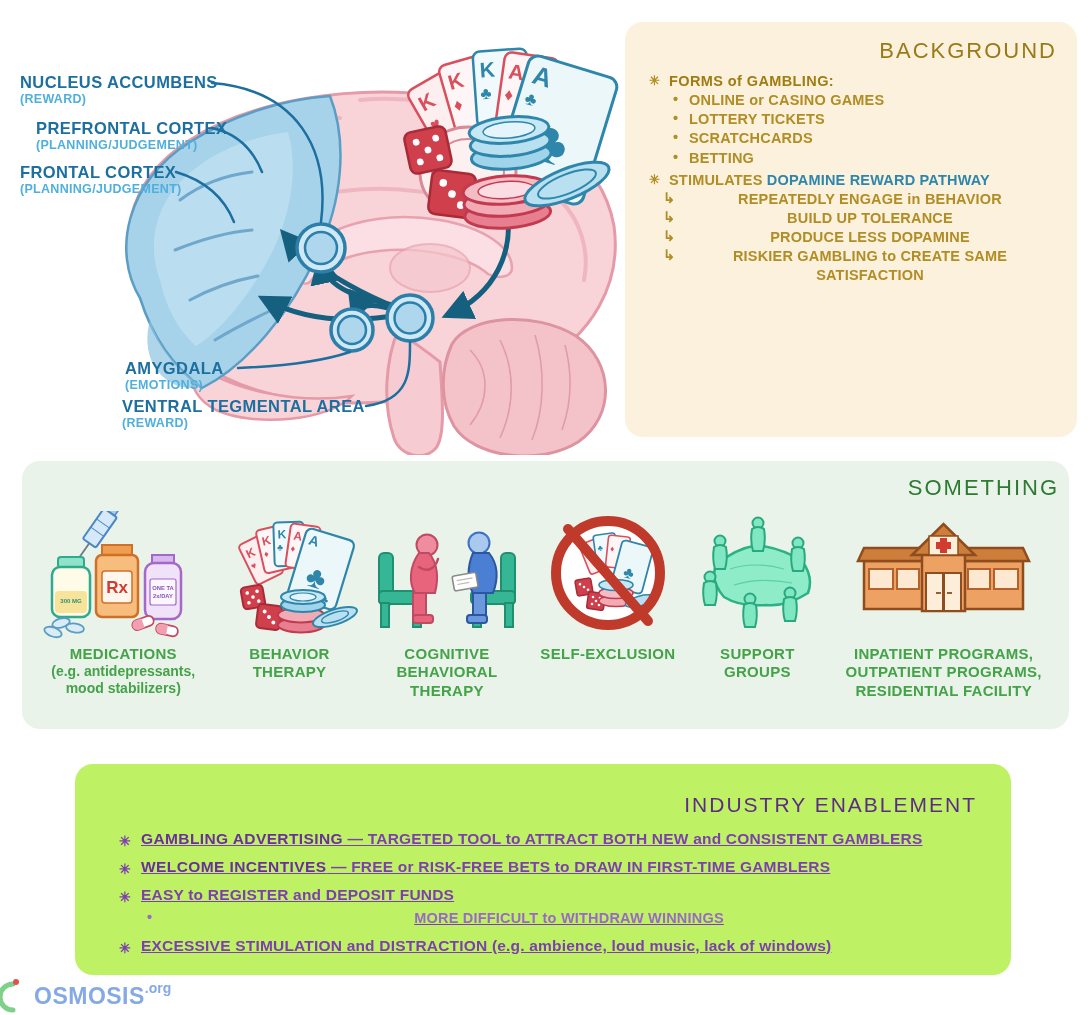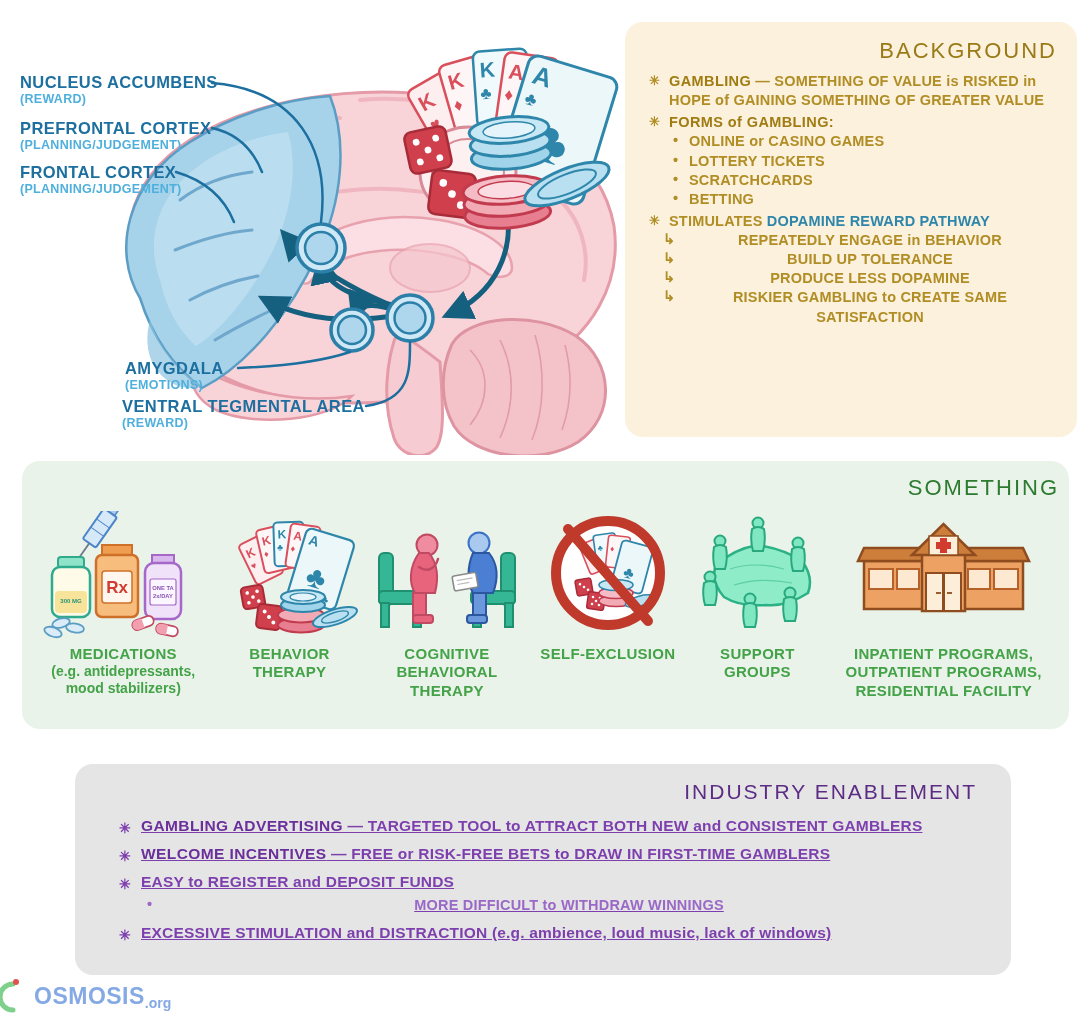--- a/index.html
+++ b/index.html
@@ -31,33 +31,33 @@
 
   #treat-panel{left:22px;top:461px;width:1047px;height:268px;background:#e9f3e9;padding:14px 10px 8px 10px;}
   #treat-panel .panel-title{color:#2d7a31;font-size:22px;}
   .treat-row{display:flex;justify-content:center;align-items:flex-start;margin-top:6px;}
   .treat-item{display:flex;flex-direction:column;align-items:center;}
   .t-icon{height:132px;display:flex;align-items:flex-end;justify-content:center;}
   .t-label{margin-top:6px;font-size:15px;font-weight:800;color:#44a248;text-align:center;
            white-space:pre-line;line-height:1.22;letter-spacing:.3px;}
   .t-note{font-size:14px;font-weight:700;color:#44a248;text-align:center;white-space:pre-line;line-height:1.22;}
 
-  #ind-panel{left:75px;top:764px;width:936px;height:211px;background:#e5e5e5;padding:16px 34px 10px 44px;}
+  #ind-panel{left:75px;top:764px;width:936px;height:211px;background:#bef264;padding:29px 34px 10px 44px;}
   #ind-panel .panel-title{color:#5c2c85;font-size:21px;margin-bottom:10px;}
   .ind-list{font-size:15.5px;font-weight:700;color:#7d3fae;line-height:1.6;letter-spacing:.2px;text-decoration:underline;}
   .ind-list .li{padding-left:22px;}
   .ind-list .li-main::before{font-size:14px;top:3px;}
   .ind-bold{font-weight:800;color:#6a2f9b;letter-spacing:.4px;}
   .li-sub-dot{margin-left:24px;color:#9a68c6;font-size:14.5px;position:relative;padding-left:18px;text-align:center;}
   .li-sub-dot::before{content:"•";position:absolute;left:4px;top:-1px;}
 
   
   .logo{position:absolute;left:0;top:978px;display:flex;align-items:center;z-index:6;}
   .logo-text{font-size:23px;font-weight:800;color:#84a9e4;letter-spacing:.5px;margin-left:-6px;}
-  .logo-suffix{font-size:14px;font-weight:700;color:#84a9e4;align-self:flex-end;padding-bottom:3px;}
+  .logo-suffix{font-size:14px;font-weight:700;color:#84a9e4;align-self:flex-end;padding-bottom:18px;}
 </style>
 </head>
 <body>
 
 <svg class="hero-svg" width="620" height="455" viewBox="0 0 620 455">
   <defs>
     <marker id="ah" viewBox="0 0 10 10" refX="7" refY="5" markerWidth="6.2" markerHeight="6.2" orient="auto-start-reverse">
       <path d="M0,0 L10,5 L0,10 Z" fill="#16607f"></path>
     </marker>
   </defs>
@@ -205,43 +205,40 @@
       <ellipse cx="0" cy="0" rx="45" ry="15" fill="#b8e0f0" stroke="#2e86ab" stroke-width="3"></ellipse>
       <ellipse cx="0" cy="0" rx="31" ry="9.5" fill="none" stroke="#2e86ab" stroke-width="2"></ellipse>
     </g>
   </g>
 </svg>
 
 <div class="brain-label" style="left:20px;top:74px">
   <div class="bl-title">NUCLEUS ACCUMBENS</div>
   <div class="bl-sub">(REWARD)</div>
 </div>
-<div class="brain-label" style="left:20px;top:120px">
+<div class="brain-label" style="left:36px;top:120px">
   <div class="bl-title">PREFRONTAL CORTEX</div>
   <div class="bl-sub">(PLANNING/JUDGEMENT)</div>
 </div>
 <div class="brain-label" style="left:20px;top:164px">
   <div class="bl-title">FRONTAL CORTEX</div>
   <div class="bl-sub">(PLANNING/JUDGEMENT)</div>
 </div>
 <div class="brain-label" style="left:125px;top:360px">
   <div class="bl-title">AMYGDALA</div>
   <div class="bl-sub">(EMOTIONS)</div>
 </div>
 <div class="brain-label" style="left:122px;top:398px">
   <div class="bl-title">VENTRAL TEGMENTAL AREA</div>
   <div class="bl-sub">(REWARD)</div>
 </div>
 
 <div id="bg-panel" class="panel">
   <div class="panel-title">BACKGROUND</div>
   <div class="bg-list">
-    <div class="li li-main">
-      <span class="bold-lead">GAMBLING</span><span> — SOMETHING OF VALUE is RISKED in HOPE of GAINING SOMETHING OF GREATER VALUE</span>
-    </div>
     <div class="li li-main">
       <span class="bold-lead">FORMS of GAMBLING:</span>
     </div>
     <div class="li li-dot"><span>ONLINE or CASINO GAMES</span></div>
     <div class="li li-dot"><span>LOTTERY TICKETS</span></div>
     <div class="li li-dot"><span>SCRATCHCARDS</span></div>
     <div class="li li-dot"><span>BETTING</span></div>
     <div class="li li-main">
       <span>STIMULATES </span><span class="accent-teal">DOPAMINE REWARD PATHWAY</span>
     </div>

